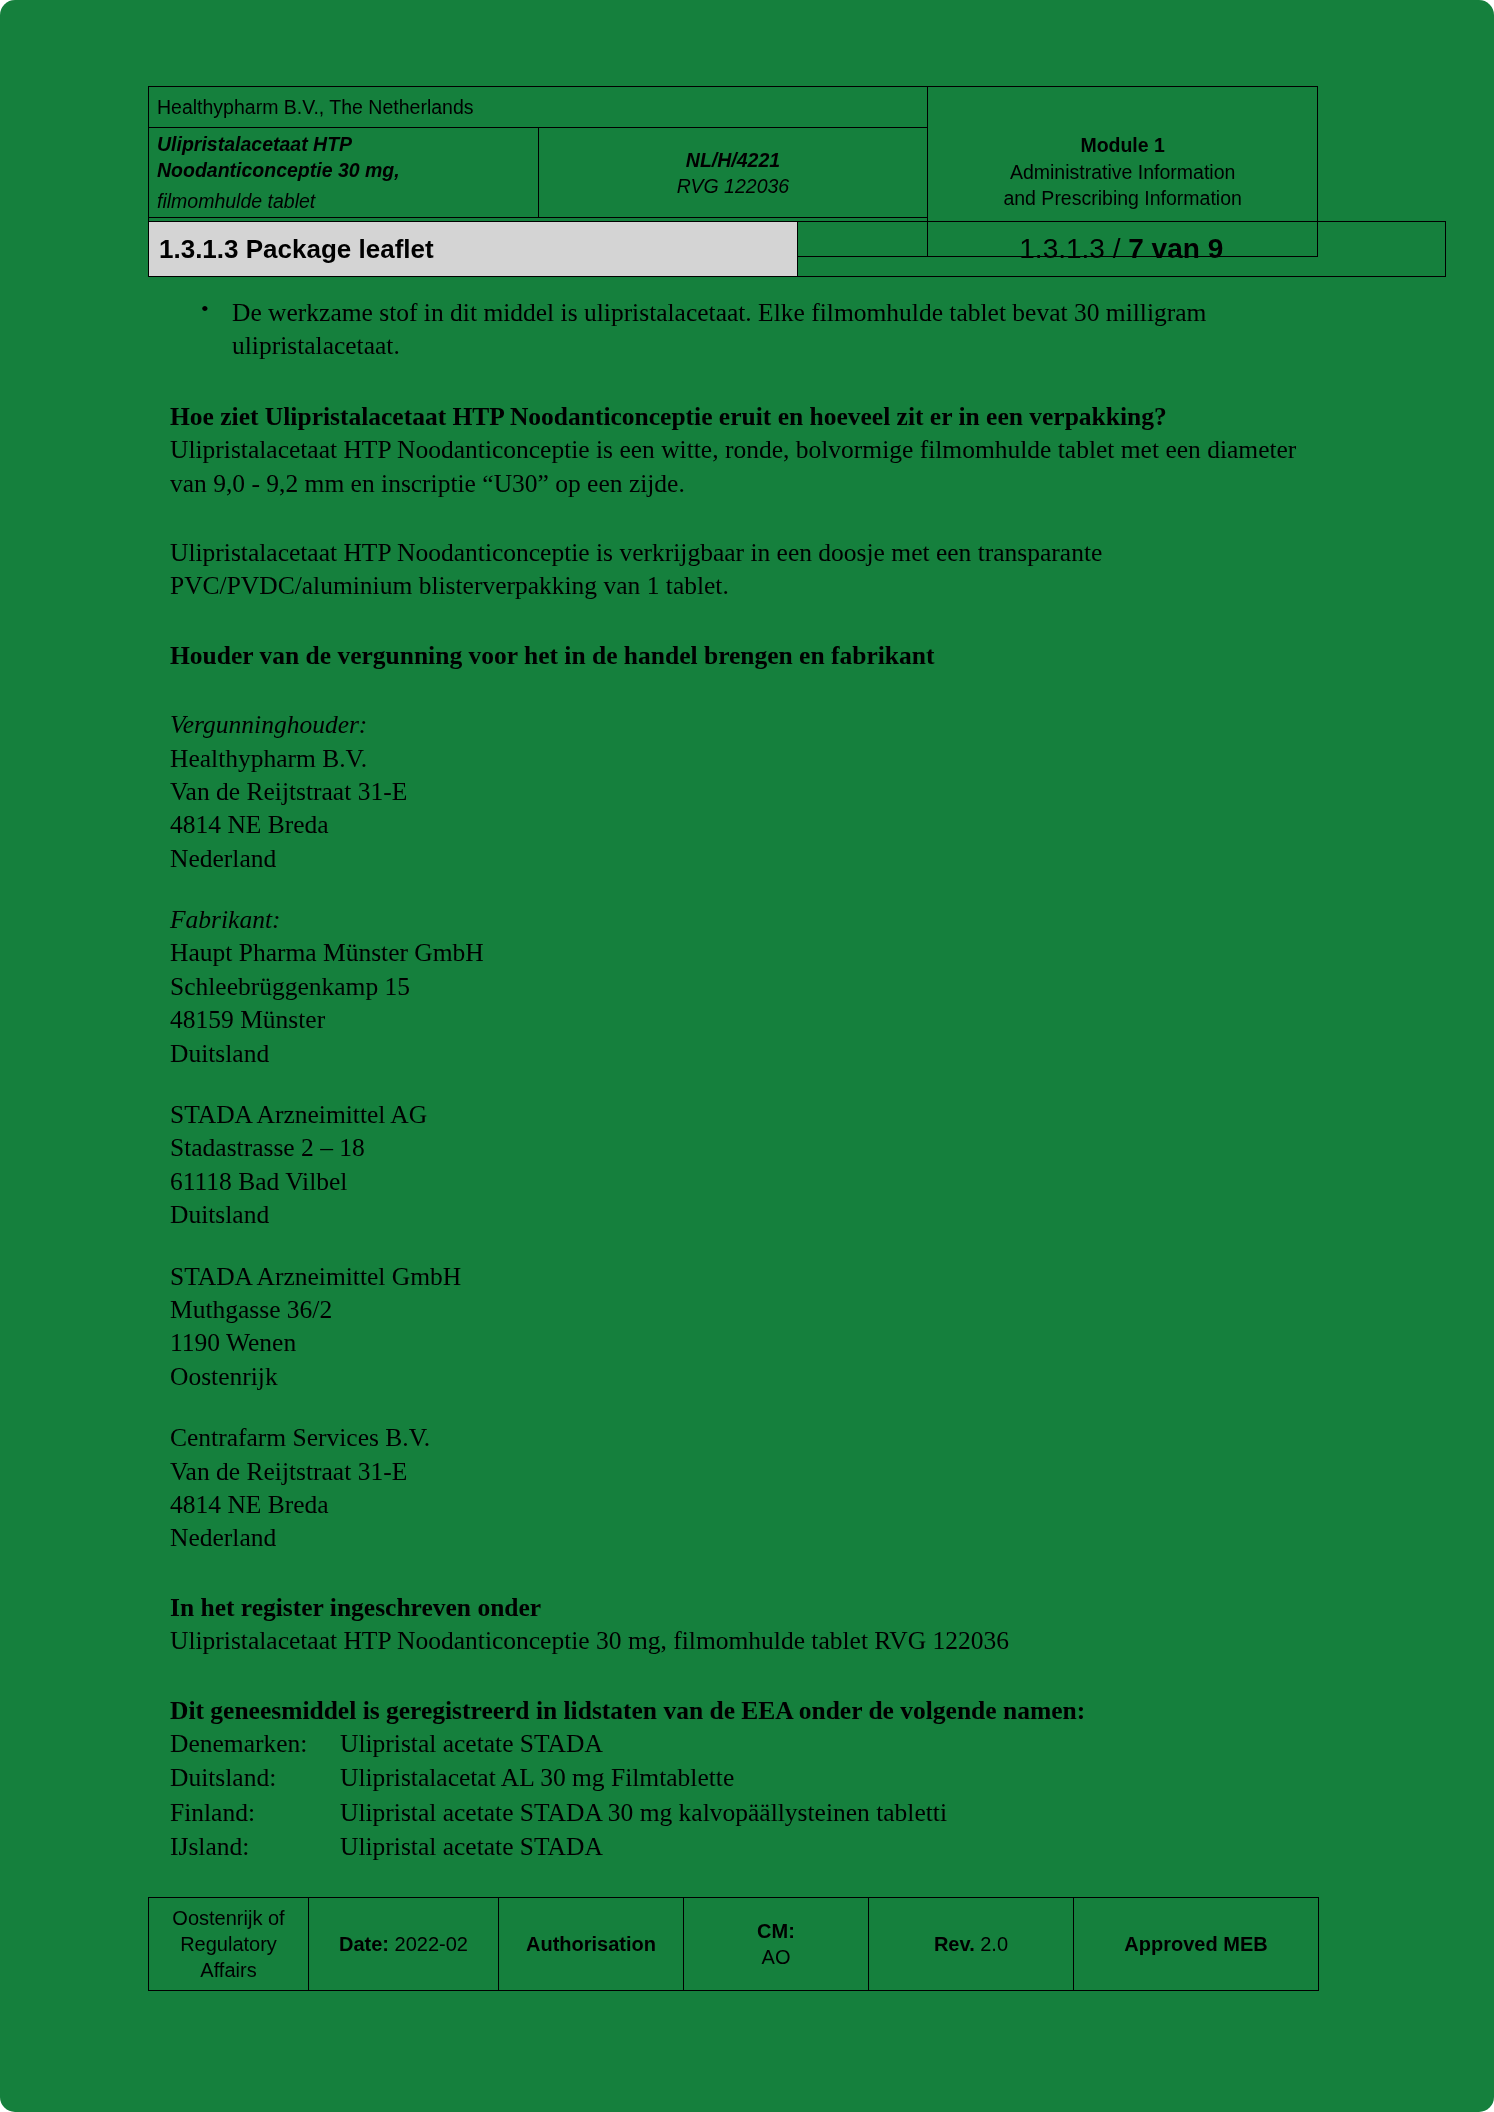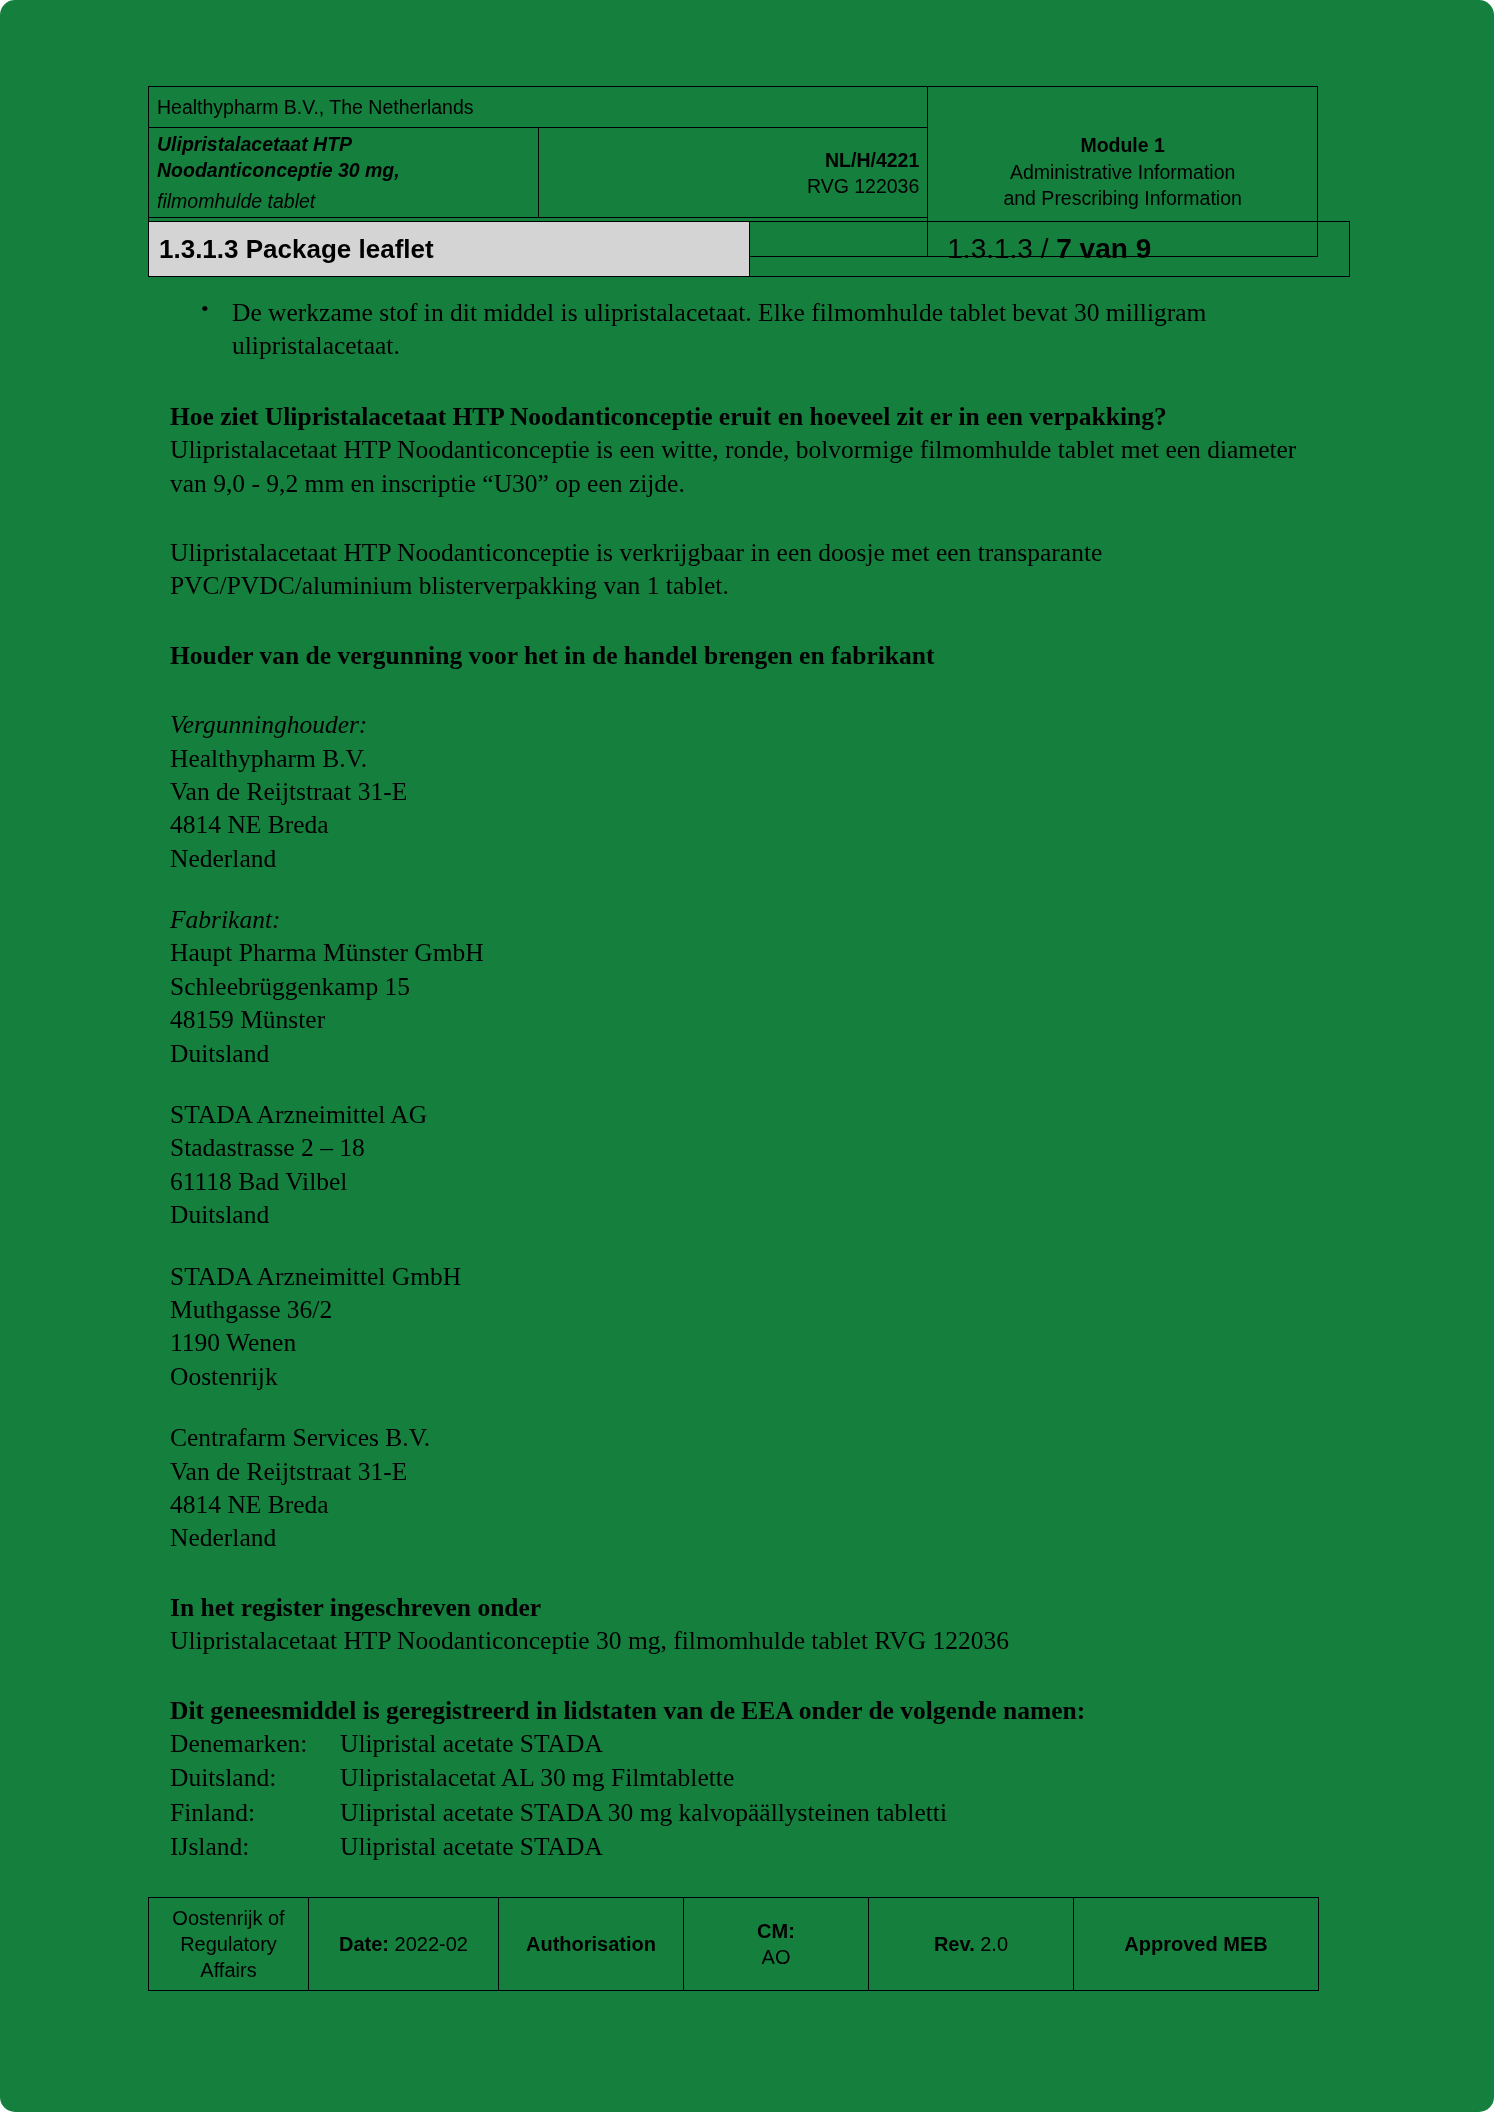--- a/index.html
+++ b/index.html
@@ -41,40 +41,41 @@
     font-style: italic;
     font-weight: bold;
     font-size: 20px;
   }
   .hdr-prodname .sub {
     font-weight: normal;
     display: block;
     margin-top: 5px;
   }
   .hdr-codes {
-    text-align: right;
+    text-align: center;
+    font-style: italic;
     font-size: 20px;
     line-height: 1.45;
   }
   .hdr-codes .bold { font-weight: bold; display:block; }
   .hdr-codes .reg  { font-weight: normal; display:block; }
   .hdr-module {
     text-align: center;
     font-size: 19.5px;
     line-height: 1.36;
   }
   .hdr-module .m1 { font-weight: bold; display:block; margin-bottom: 1px;}
   .hdr-inn { height: 32px; }
 
   
   .title-table {
     position: absolute;
     left: 148px;
     top: 221px;
-    width: 1202px;
+    width: 1298px;
     border-collapse: collapse;
     table-layout: fixed;
   }
   .title-table td {
     border: 1.6px solid #000;
     font-family: "Liberation Sans", "DejaVu Sans", sans-serif;
     padding: 6px 10px;
     height: 42px;
     vertical-align: middle;
   }

